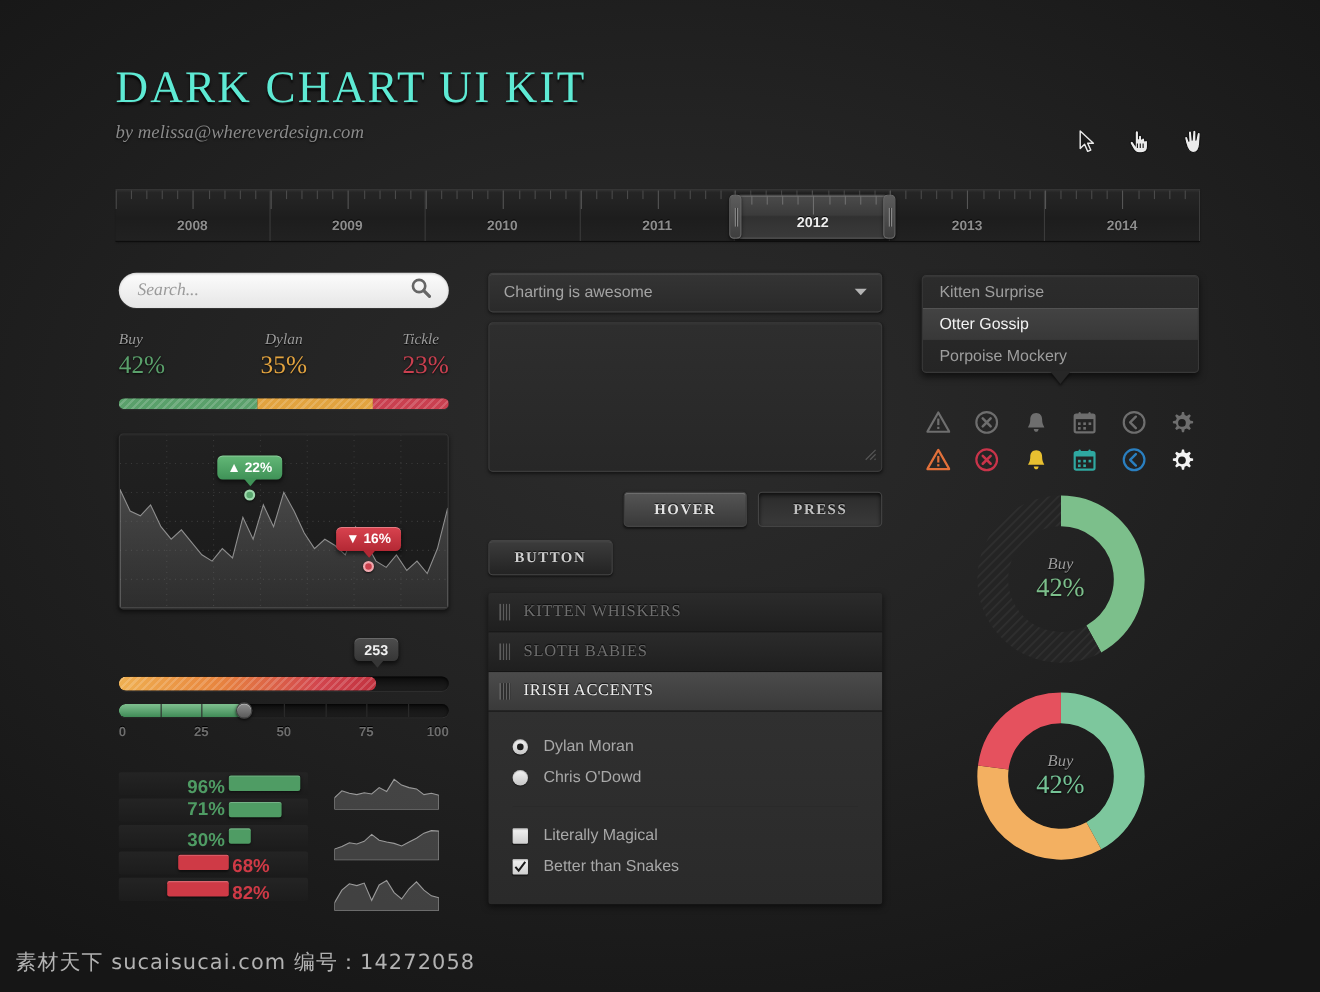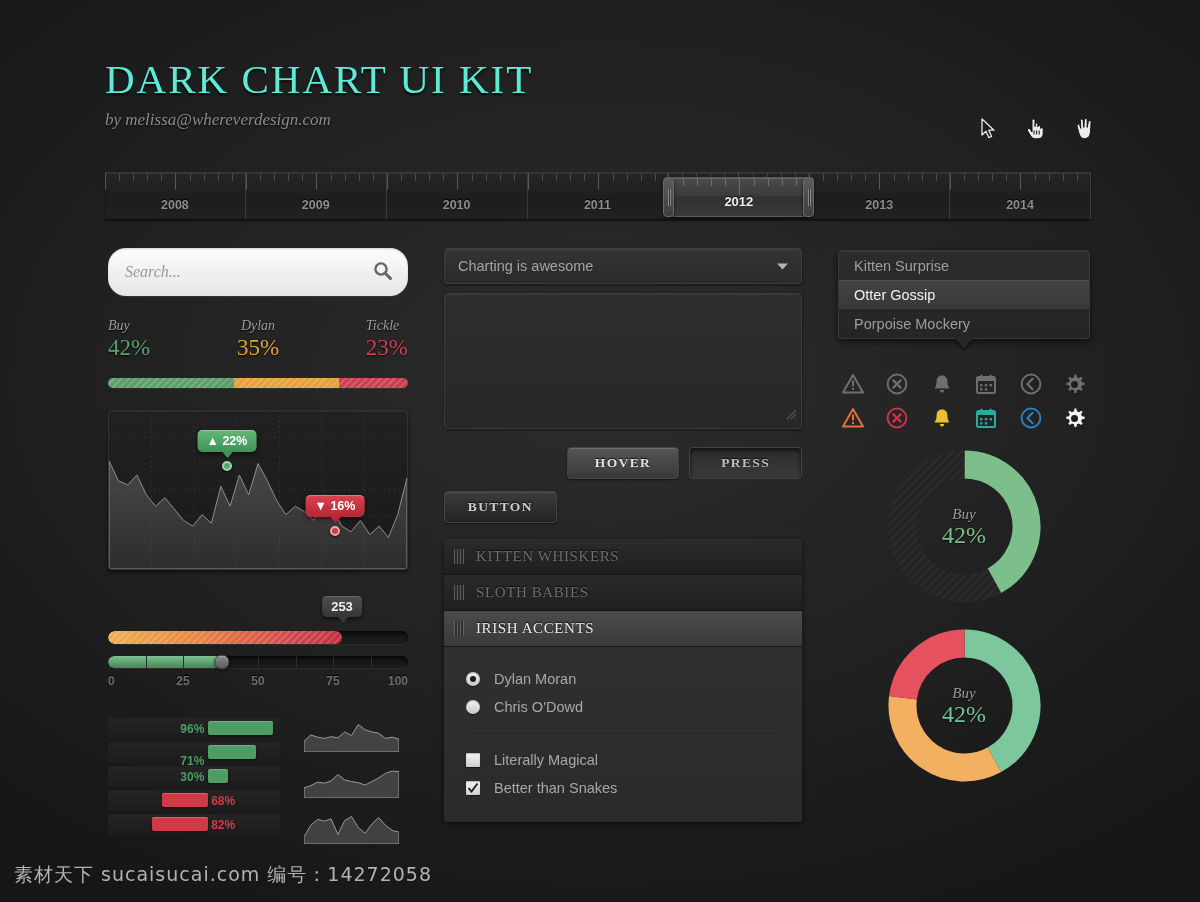--- a/index.html
+++ b/index.html
@@ -79,21 +79,21 @@
   
   .hatch {
     background-image: repeating-linear-gradient(
       -45deg, rgba(255,255,255,.13) 0 2px, rgba(255,255,255,0) 2px 5px);
   }
 
   
   #col-left { position: absolute; left: 108px; top: 248px; width: 300px; }
 
   #search-box {
-    position: relative; height: 48px; border-radius: 18px;
+    position: relative; height: 32px; border-radius: 18px;
     background: linear-gradient(#fcfcfc, #e6e6e6);
     box-shadow: inset 0 1px 2px rgba(0,0,0,.18), 0 1px 0 rgba(255,255,255,.08);
     display: flex; align-items: center;
   }
   #search-input {
     flex: 1; border: 0; background: transparent; outline: none;
     font-family: "Liberation Serif", serif; font-style: italic;
     font-size: 16px; color: #8e8e8e; padding: 0 14px 0 17px;
   }
   #search-input::placeholder { color: #9a9a9a; }
@@ -173,21 +173,21 @@
     text-shadow: 0 -1px 0 #000;
   }
 
   #bottom-left { margin-top: 30px; display: flex; gap: 24px; }
   #tornado { width: 172px; }
   .t-row {
     height: 21px; margin-bottom: 3px; display: flex; align-items: center;
     background: linear-gradient(#242424, #1c1c1c);
     border-radius: 2px; position: relative;
   }
-  .t-val { font-size: 12px; font-weight: bold; position: absolute; }
+  .t-val { font-size: 17px; font-weight: bold; position: absolute; }
   .t-bar {
     position: absolute; height: 14px; top: 3px; border-radius: 2px;
     box-shadow: inset 0 1px 0 rgba(255,255,255,.22), 0 1px 2px rgba(0,0,0,.5);
   }
   #sparklines { width: 95px; display: flex; flex-direction: column; gap: 12px; }
   .spark { height: 34px; }
 
   
   #col-center { position: absolute; left: 444px; top: 248px; width: 358px; }
 
@@ -533,21 +533,21 @@
     </div>
 
   <div id="bottom-left">
     <div id="tornado">
         <div class="t-row">
           <div class="t-bar hatch" style="background: rgb(79, 156, 100); left: 58%; width: 65.28px;"></div>
           <div class="t-val" style="color: rgb(79, 156, 100); right: 44%; top: 4px;">96%</div>
         </div>
         <div class="t-row">
           <div class="t-bar hatch" style="background: rgb(79, 156, 100); left: 58%; width: 48.28px;"></div>
-          <div class="t-val" style="color: rgb(79, 156, 100); right: 44%; top: 12px;">71%</div>
+          <div class="t-val" style="color: rgb(79, 156, 100); right: 44%; top: 0;">71%</div>
         </div>
         <div class="t-row">
           <div class="t-bar hatch" style="background: rgb(79, 156, 100); left: 58%; width: 20.4px;"></div>
           <div class="t-val" style="color: rgb(79, 156, 100); right: 44%; top: 4px;">30%</div>
         </div>
         <div class="t-row">
           <div class="t-bar hatch" style="background: rgb(207, 58, 70); right: 42%; width: 46.24px;"></div>
           <div class="t-val" style="color: rgb(207, 58, 70); left: 60%; top: 4px;">68%</div>
         </div>
         <div class="t-row">

